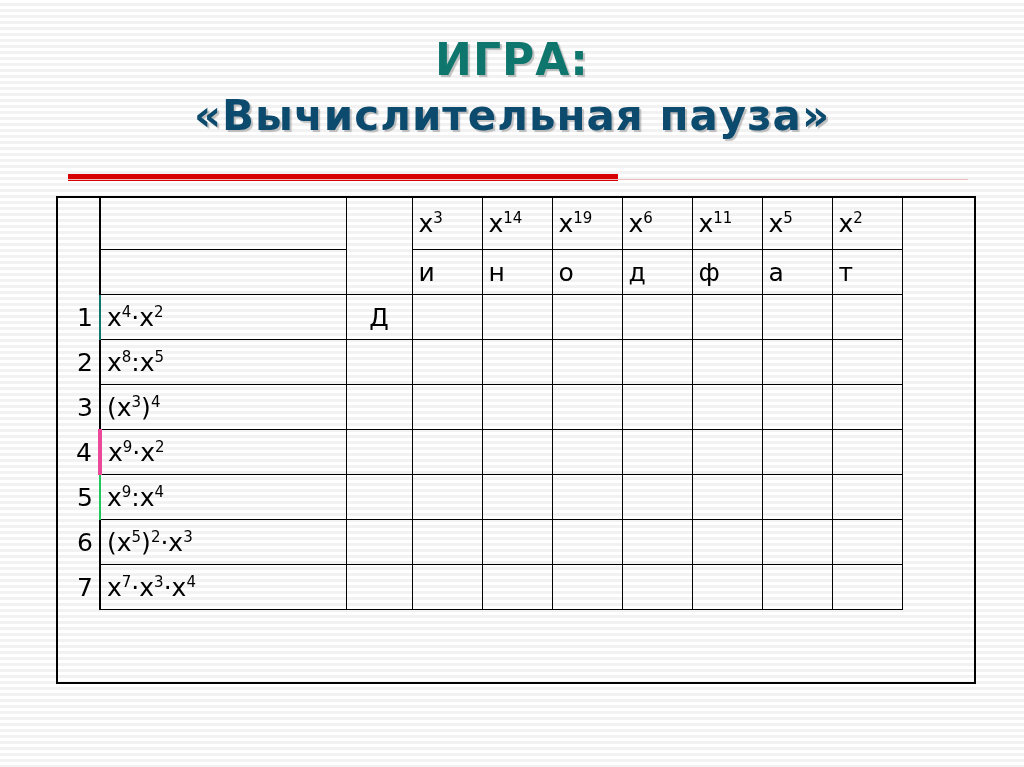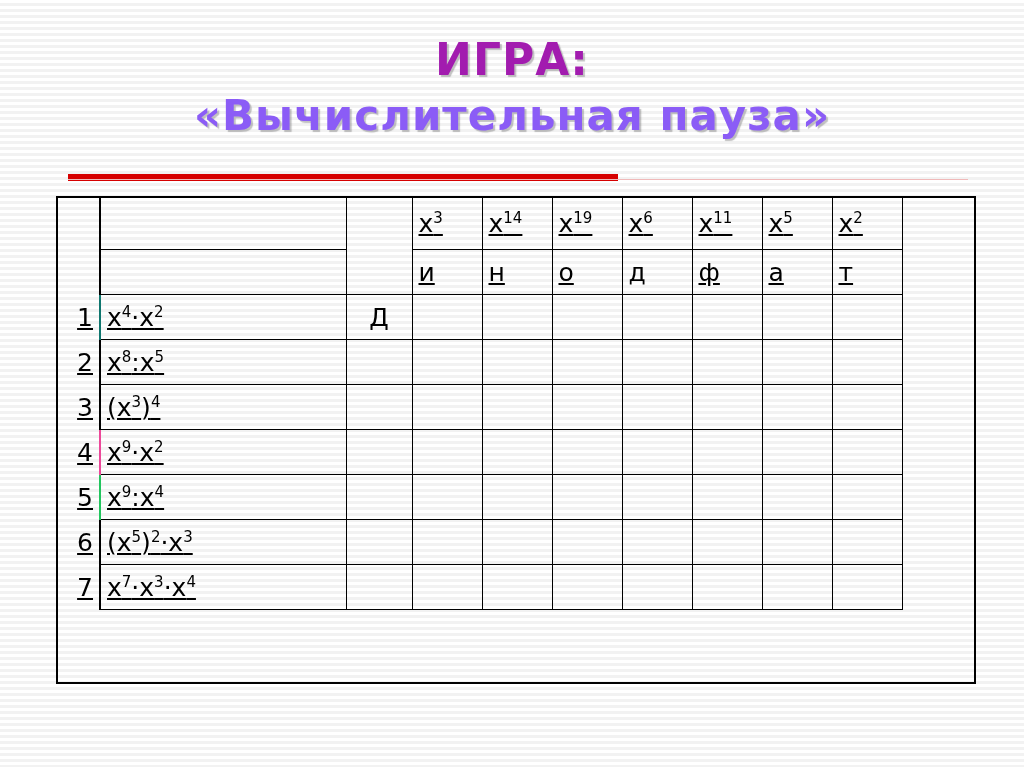--- a/index.html
+++ b/index.html
@@ -36,29 +36,29 @@
   .title-block {
     position: absolute;
     top: 34px;
     left: 0;
     width: 1024px;
     text-align: center;
   }
   .title-line1 {
     font-size: 44px;
     font-weight: bold;
-    color: #a21caf;
+    color: #0f766e;
     letter-spacing: 1px;
     line-height: 52px;
     text-shadow: 2px 2px 1px rgba(120,120,120,0.45);
   }
   .title-line2 {
     font-size: 42px;
     font-weight: bold;
-    color: #8b5cf6;
+    color: #0c4a6e;
     letter-spacing: 1px;
     line-height: 52px;
     margin-top: 4px;
     text-shadow: 2px 2px 1px rgba(120,120,120,0.45);
   }
   .title-underline {
     position: absolute;
     top: 174px;
     left: 68px;
     width: 550px;
@@ -87,21 +87,20 @@
     position: absolute;
     left: 56px;
     top: 196px;
     width: 916px;
   }
   table.game {
     border-collapse: collapse;
     table-layout: fixed;
     width: 820px;
     background: transparent;
-    text-decoration: underline;
   }
   table.game td {
     border: 1px solid #000000;
     font-size: 25px;
     color: #000000;
     padding: 0 6px;
     vertical-align: middle;
     background: transparent;
   }
   .col-num    { width: 44px;  text-align: right; padding-right: 8px;}
@@ -238,21 +237,21 @@
           <td></td>
           <td></td>
           <td></td>
           <td></td>
           <td></td>
           <td></td>
         </tr>
 
         <tr class="body-row">
           <td class="col-num noborder">4</td>
-          <td class="col-expr" style="border-left:2px solid #ec4899;">
+          <td class="col-expr" style="border-left:4px solid #ec4899;">
             <span class="pow"><span>x</span><sup>9</sup><span>·x</span><sup>2</sup></span>
           </td>
           <td class="letter-d"></td>
           <td></td>
           <td></td>
           <td></td>
           <td></td>
           <td></td>
           <td></td>
           <td></td>

